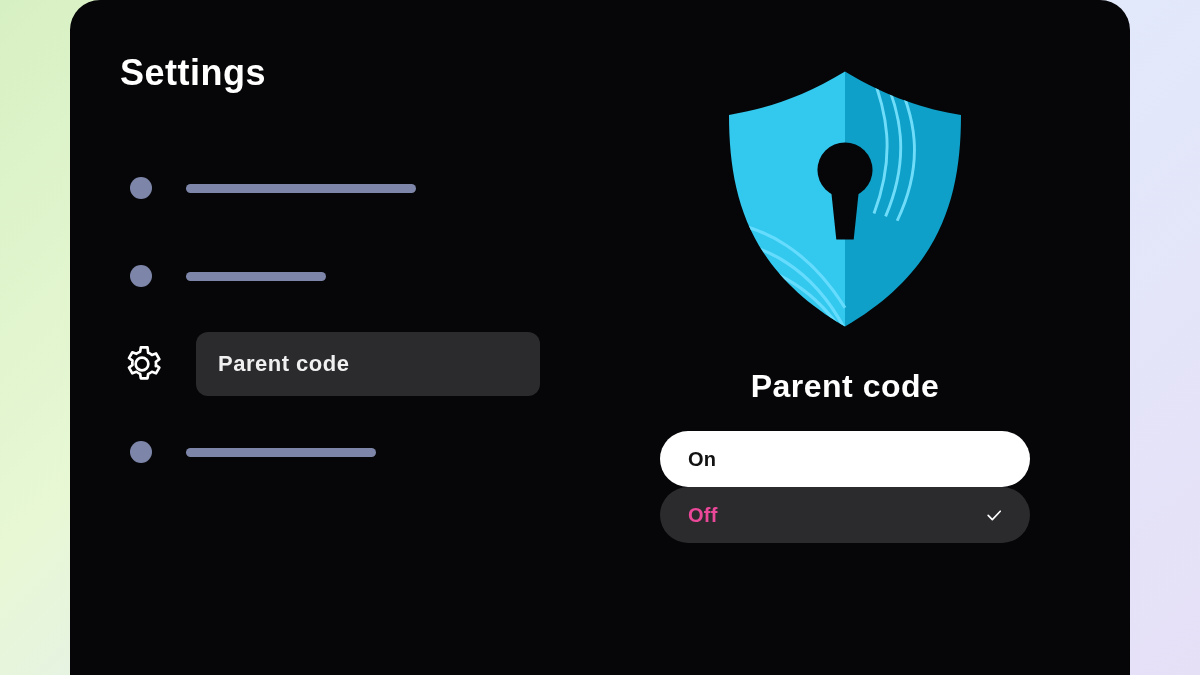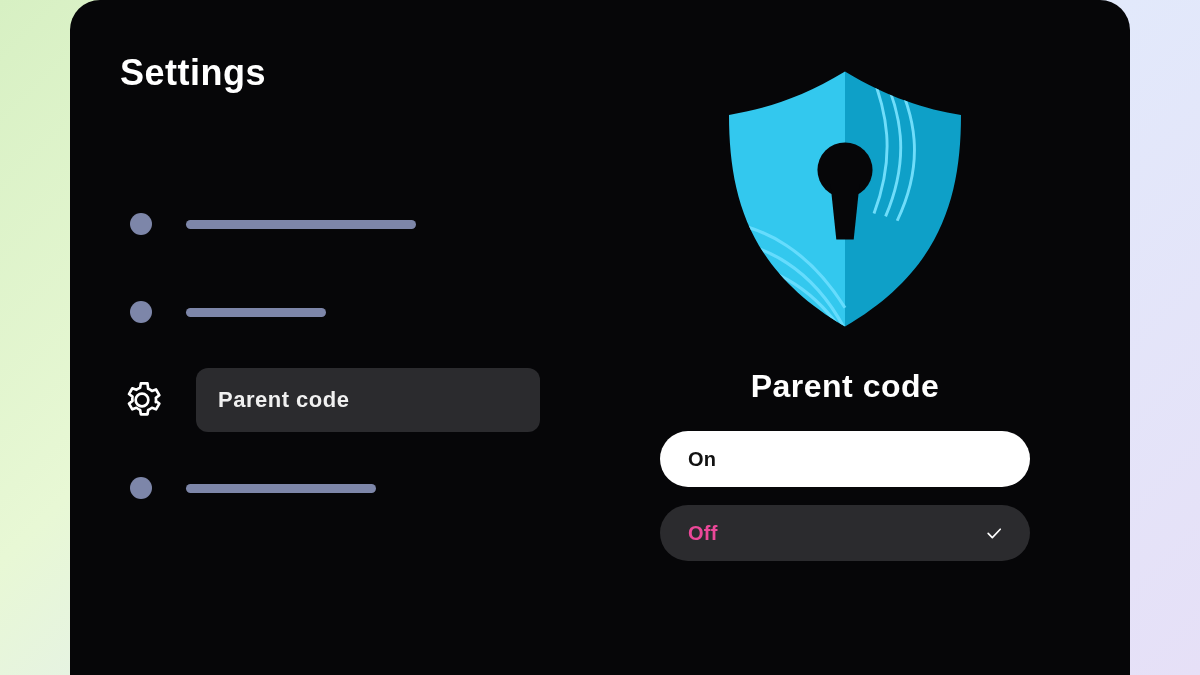--- a/index.html
+++ b/index.html
@@ -32,21 +32,21 @@
   }
   .left-col {
     flex: 0 0 460px;
     display: flex;
     flex-direction: column;
   }
   .page-title {
     font-size: 36px;
     font-weight: 800;
     letter-spacing: 0.5px;
-    margin: 4px 0 104px 0;
+    margin: 4px 0 68px 0;
   }
   .menu {
     display: flex;
     flex-direction: column;
     gap: 36px;
     padding-left: 10px;
   }
   .menu-row {
     display: flex;
     align-items: center;
@@ -115,21 +115,20 @@
   .detail-title {
     font-size: 32px;
     font-weight: 800;
     margin: 24px 0 26px 0;
     letter-spacing: 0.5px;
   }
   .options {
     width: 370px;
     display: flex;
     flex-direction: column;
-    gap: 18px;
   }
   .opt {
     height: 56px;
     border-radius: 30px;
     display: flex;
     align-items: center;
     justify-content: space-between;
     padding: 0 26px 0 28px;
     font-size: 20px;
     font-weight: 600;

